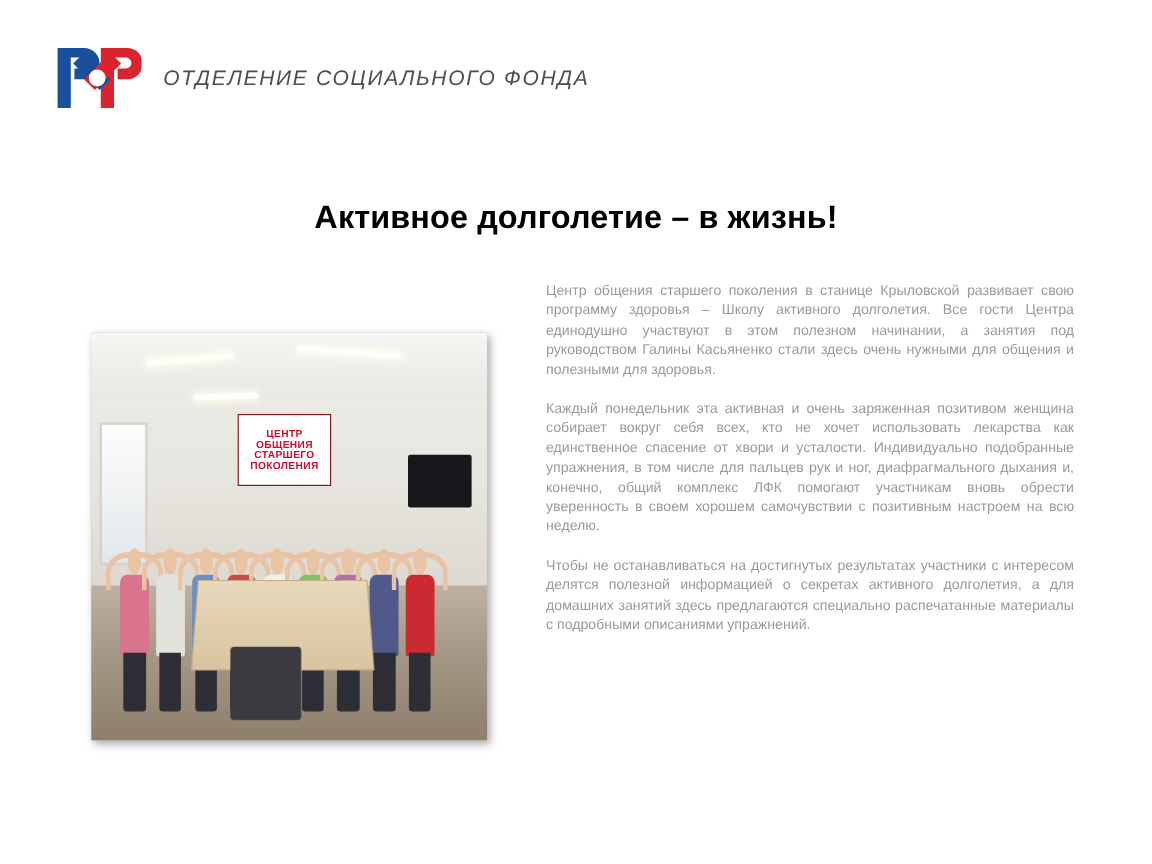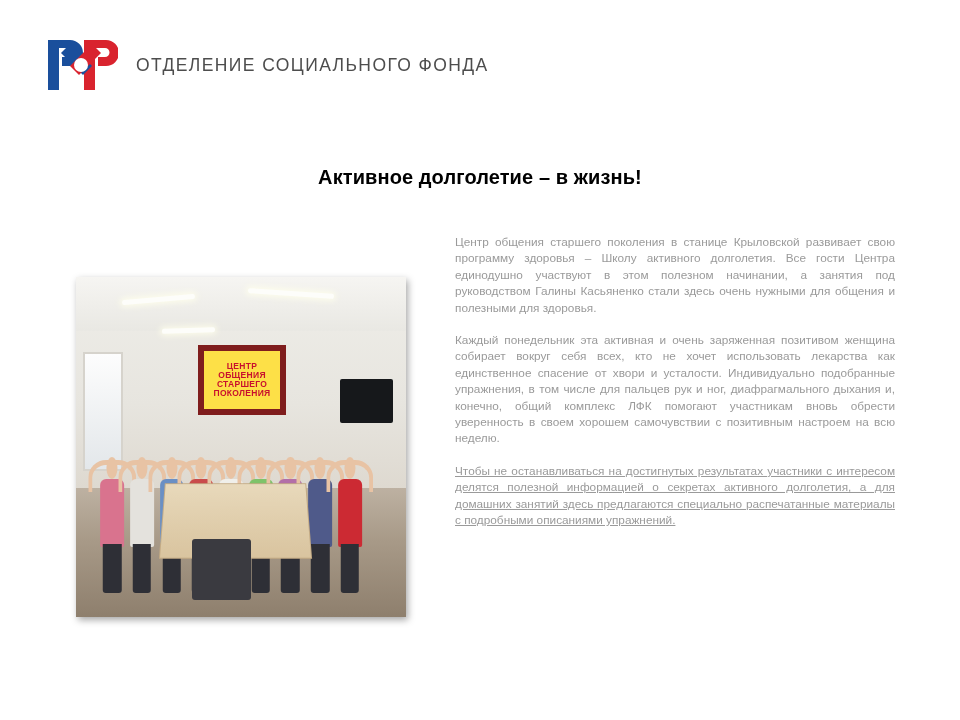--- a/index.html
+++ b/index.html
@@ -34,38 +34,39 @@
     width: 78px;
     height: 62px;
     position: relative;
     flex: 0 0 auto;
   }
   .logo-text {
     display: flex;
     flex-direction: column;
     justify-content: flex-end;
     gap: 5px;
+    font-style: italic;
   }
   .logo-line {
     font-size: 17.5px;
     letter-spacing: 1.4px;
     color: #4d4d4d;
     font-weight: 400;
     white-space: nowrap;
     font-family: "Liberation Sans", sans-serif;
   }
 
   
   .slide-title {
     position: absolute;
     left: 0;
     right: 0;
     top: 166px;
     text-align: center;
-    font-size: 20px;
+    font-size: 27px;
     font-weight: bold;
     color: #000000;
     letter-spacing: 0.1px;
   }
 
   
   .photo-frame {
     position: absolute;
     left: 76px;
     top: 277px;
@@ -96,21 +97,21 @@
     position: absolute; left: 0; bottom: 0; width: 100%; height: 38%;
     background: linear-gradient(180deg, #bdb1a2 0%, #a89a88 40%, #8e7f6d 100%);
   }
   .ph-window {
     position: absolute; left: 2%; top: 22%; width: 11%; height: 34%;
     background: linear-gradient(180deg,#fdfdfd,#e3e7ea);
     border: 2px solid #d6d3cc;
   }
   .ph-poster {
     position: absolute; left: 37%; top: 20%; width: 23%; height: 17%;
-    background: #fde047; border: 6px solid #7f1d1d;
+    background: #ffffff; border: 1px solid #7f1d1d;
     display: flex; align-items: center; justify-content: center;
     text-align: center; line-height: 1.05;
     font-size: 8.5px; font-weight: bold; color: #c8102e; letter-spacing: .3px;
   }
   .ph-tv {
     position: absolute; right: 4%; top: 30%; width: 16%; height: 13%;
     background: #16181b; border-radius: 2px;
   }
   .ph-table {
     position: absolute; left: 26%; top: 60%; width: 44%; height: 22%;
@@ -160,21 +161,21 @@
     position: absolute;
     left: 455px;
     top: 234px;
     width: 440px;
     color: #9a9a9a;
     font-size: 11.8px;
     line-height: 16.4px;
     text-align: justify;
   }
   .text-col p { margin: 0 0 16px 0; }
-  .text-col p:last-child { margin-bottom: 0; text-decoration: underline; }
+  .text-col p:last-child { margin-bottom: 0; }
 </style>
 </head>
 <body>
 
 <div class="slide">
 
   <div class="header">
     <div class="logo-mark">
       <svg width="78" height="62" viewBox="0 0 78 62" xmlns="http://www.w3.org/2000/svg">
         <path d="M8 6 h22 a13 13 0 0 1 0 26 h-8 v-9 h7 a4.5 4.5 0 0 0 0-9 h-10 v42 h-11 z" fill="#1a4f9c"></path>

